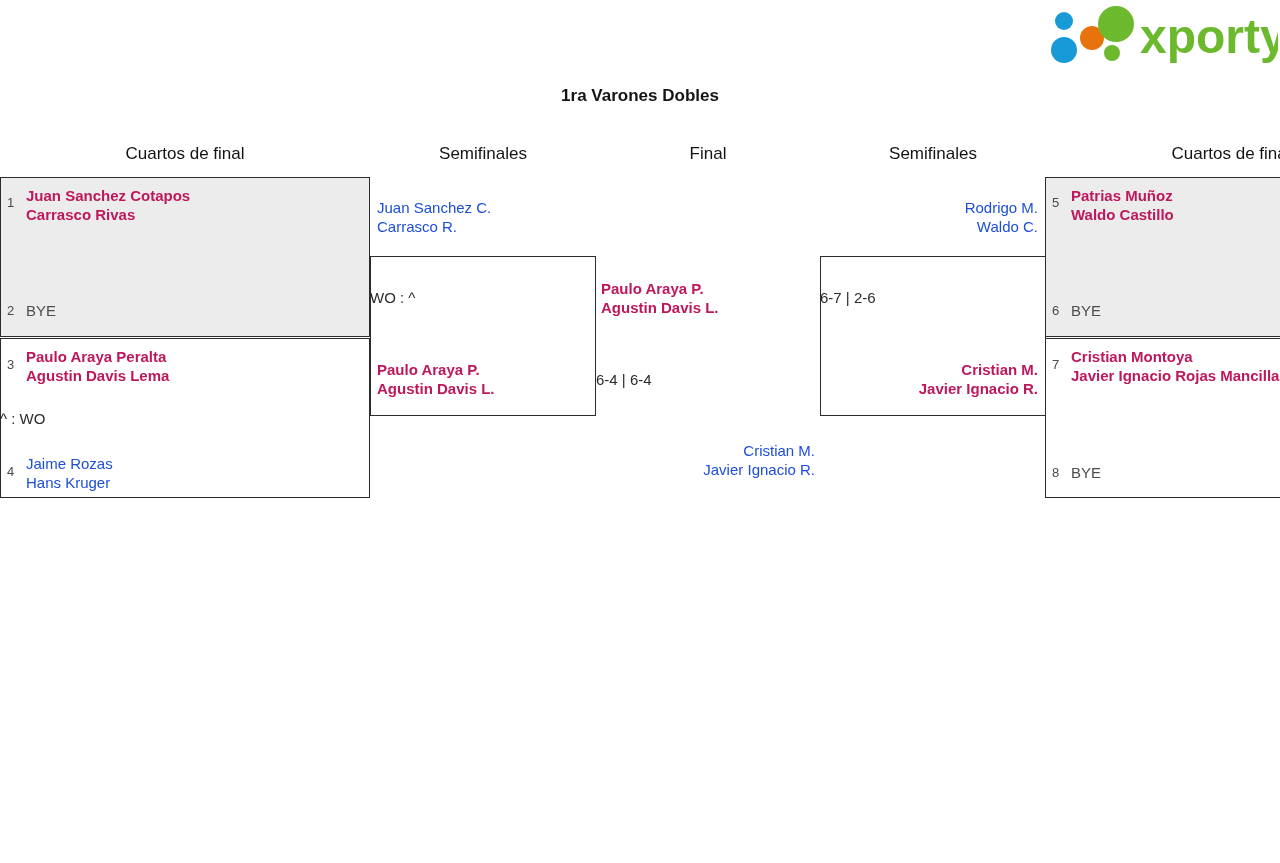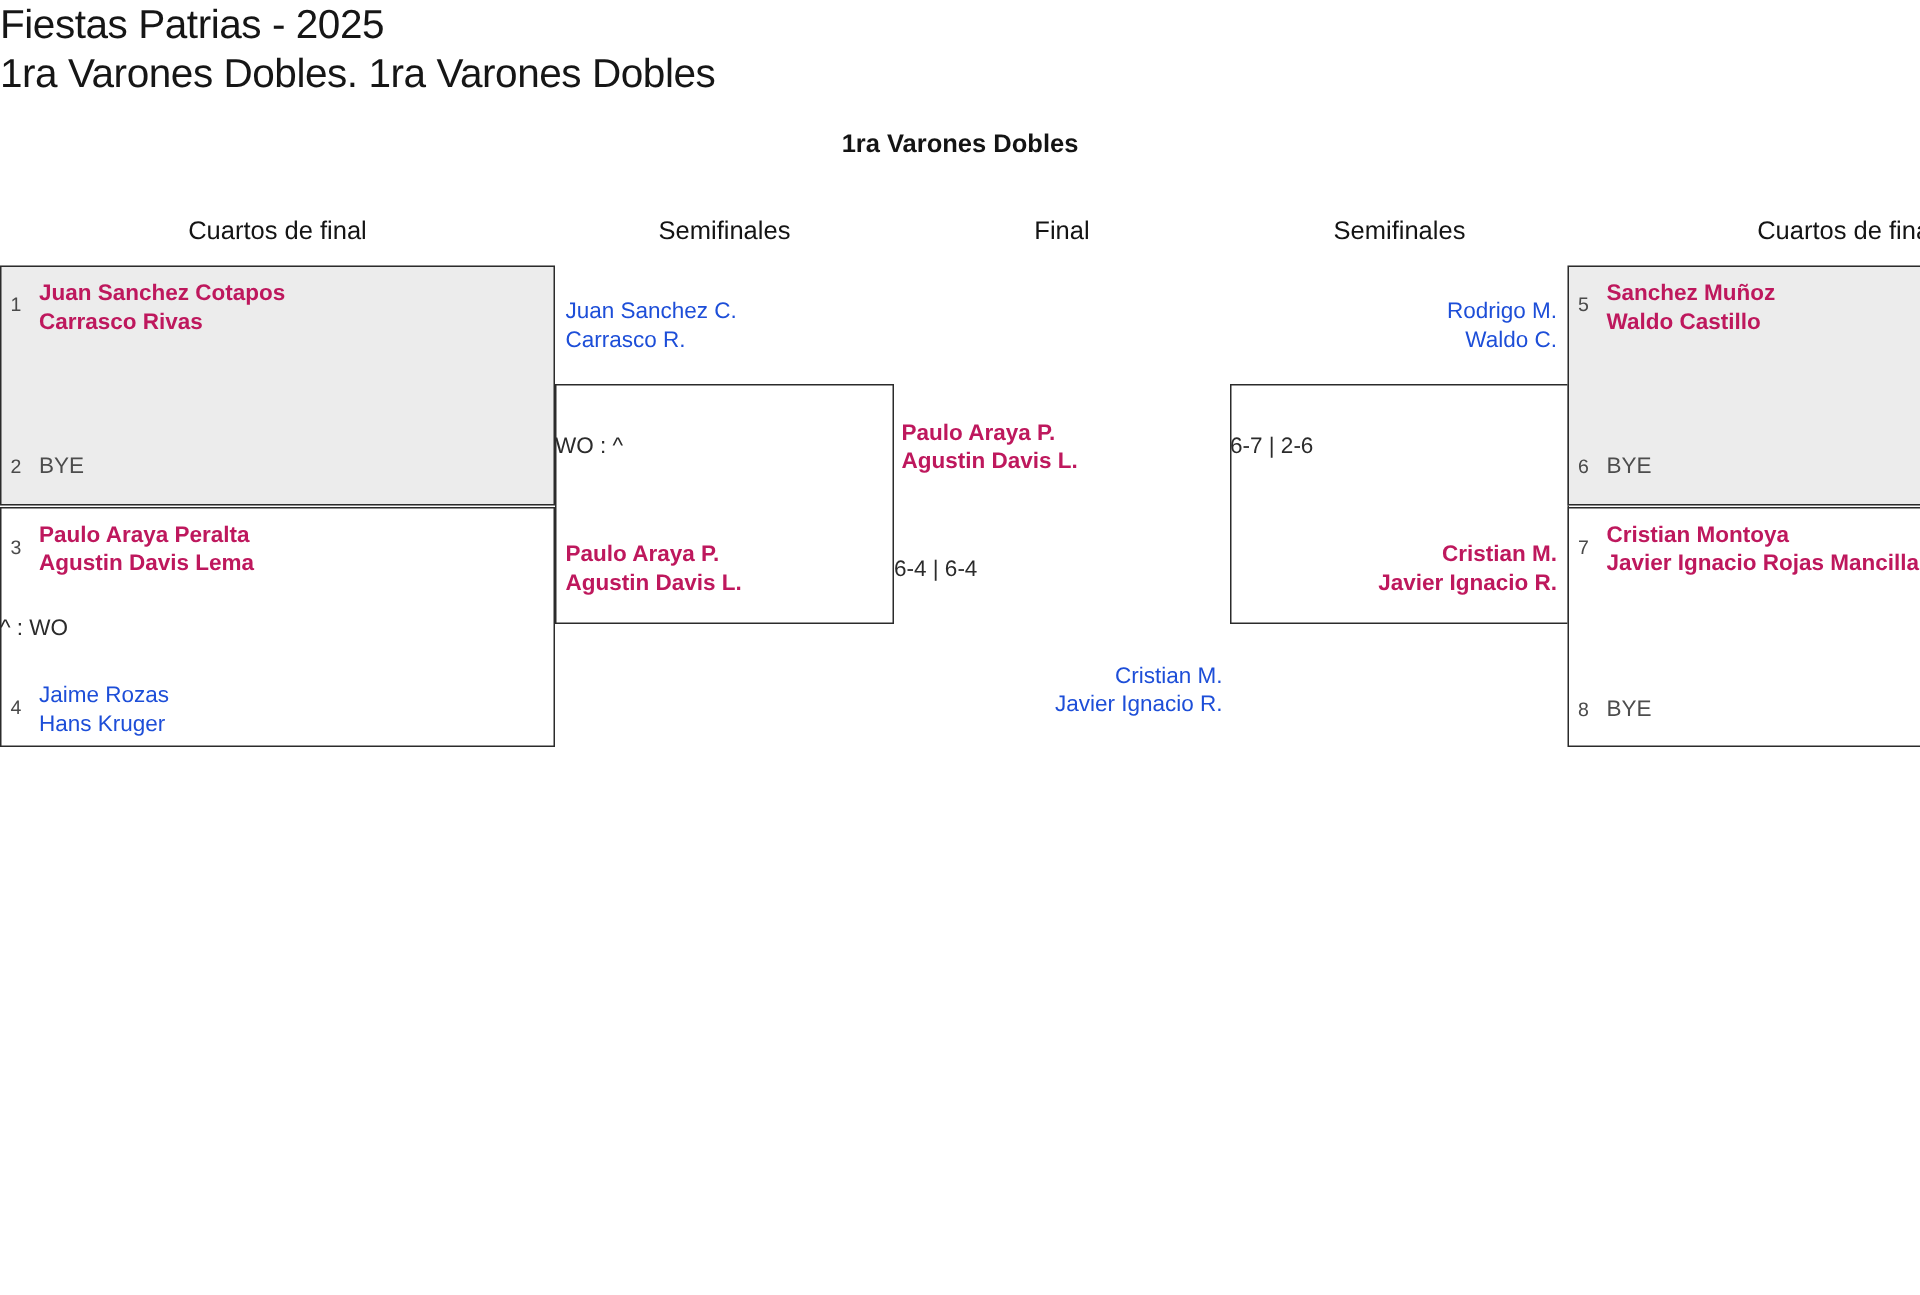--- a/index.html
+++ b/index.html
@@ -113,25 +113,31 @@
     color: #4d4d4d;
     white-space: nowrap;
   }
 
   .ralign { text-align: right; }
 </style>
 </head>
 <body>
 
 <div id="header">
-  <div id="title-block">
-    <div class="title-line" id="title-line1">Fiestas Patrias - 2025</div>
-    <div class="title-line" id="title-line2">1ra Varones Dobles. 1ra Varones Dobles</div>
+
+  <div id="logo">
+    <svg width="232" height="62" viewBox="0 0 232 62" xmlns="http://www.w3.org/2000/svg">
+      <circle cx="18" cy="16" r="9" fill="#189ad6"></circle>
+      <circle cx="18" cy="45" r="13" fill="#189ad6"></circle>
+      <circle cx="46" cy="33" r="12" fill="#e8730c"></circle>
+      <circle cx="70" cy="19" r="18" fill="#6cb92e"></circle>
+      <circle cx="66" cy="48" r="8" fill="#6cb92e"></circle>
+      <text x="94" y="48" font-family="Liberation Sans, sans-serif" font-size="48" font-weight="700" fill="#6cb92e">xporty</text>
+    </svg>
   </div>
-
 </div>
 
 <div id="bracket-title">1ra Varones Dobles</div>
 
 <div class="round-header" id="rh-0">Cuartos de final</div>
 <div class="round-header" id="rh-1">Semifinales</div>
 <div class="round-header" id="rh-2">Final</div>
 <div class="round-header" id="rh-3">Semifinales</div>
 <div class="round-header" id="rh-4">Cuartos de final</div>
 
@@ -185,21 +191,21 @@
 <div class="box plain" style="left:820px; top:256px; width:226px; height:160px;"></div>
 <div class="score" style="left:820px; top:289px; width:266px;">6-7 | 2-6</div>
 <div class="names winner ralign" style="left:820px; top:360px; width:218px;">
   <span class="nm">Cristian M.</span>
   <span class="nm">Javier Ignacio R.</span>
 </div>
 
 <div class="box shaded" style="left:1045px; top:177px; width:370px; height:160px;"></div>
 <div class="seed" style="left:1052px; top:195px;">5</div>
 <div class="names winner" style="left:1071px; top:186px;">
-  <span class="nm">Sanchez Muñoz</span>
+  <span class="nm">Patrias Muñoz</span>
   <span class="nm">Waldo Castillo</span>
 </div>
 <div class="seed" style="left:1052px; top:303px;">6</div>
 <div class="bye" style="left:1071px; top:302px;">BYE</div>
 
 <div class="box plain" style="left:1045px; top:338px; width:370px; height:160px;"></div>
 <div class="seed" style="left:1052px; top:357px;">7</div>
 <div class="names winner" style="left:1071px; top:347px;">
   <span class="nm">Cristian Montoya</span>
   <span class="nm">Javier Ignacio Rojas Mancilla</span>

